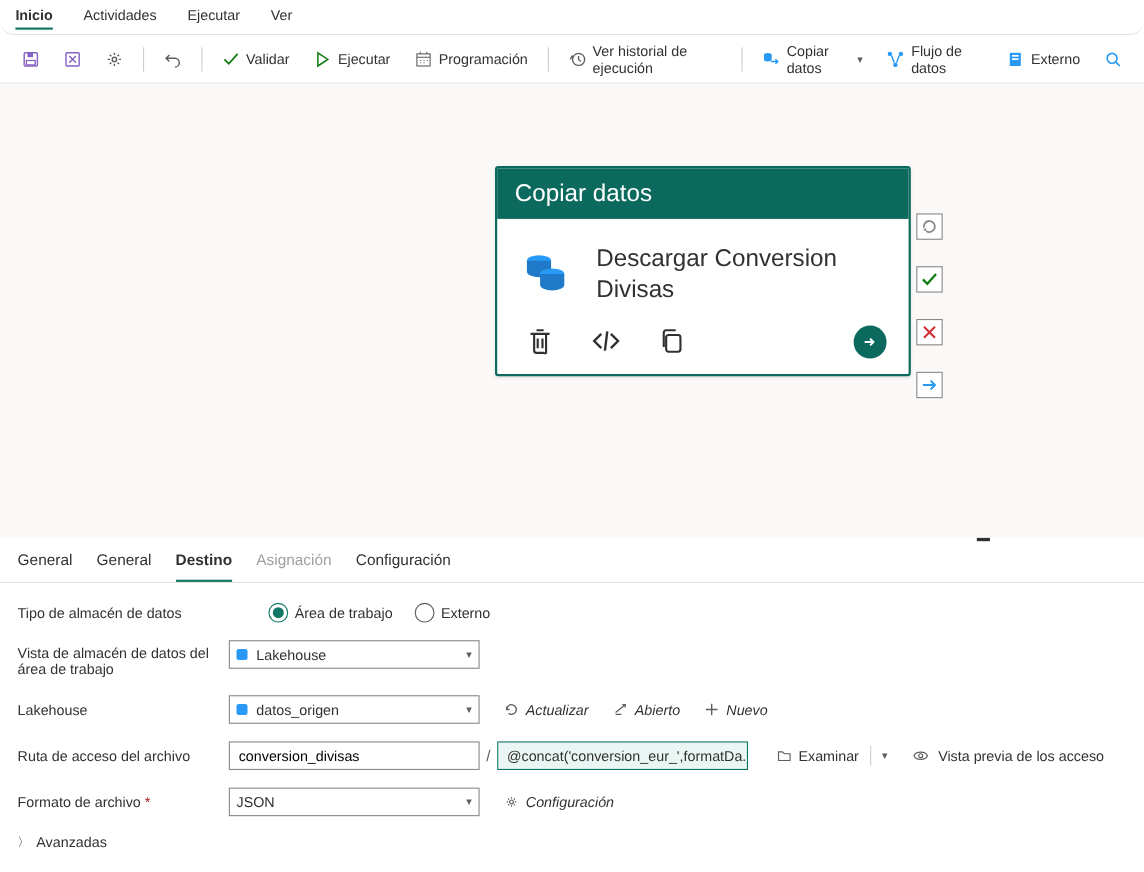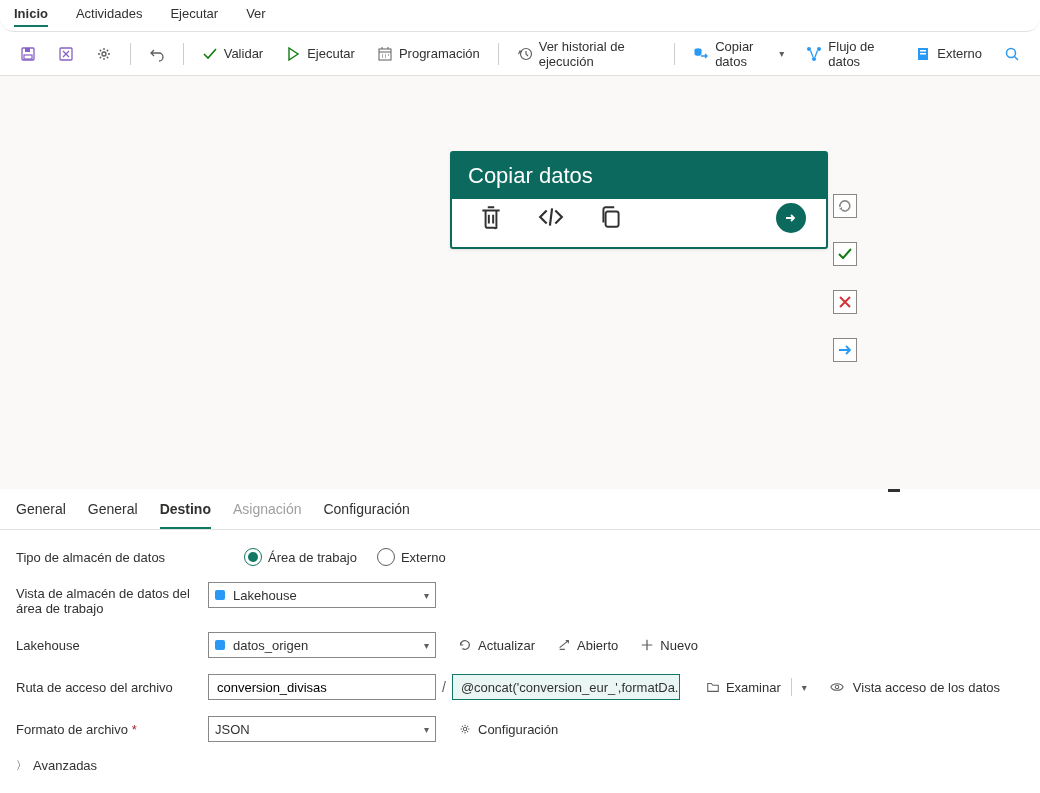--- a/index.html
+++ b/index.html
@@ -168,21 +168,21 @@
 
 .combo {
   display: flex; align-items: center; border: 1px solid #8a8886;
   height: 26px; padding: 0 6px; width: 228px; cursor: pointer; background: #fff;
   justify-content: space-between;
 }
 .combo-left { display:flex; align-items:center; gap:8px; font-size:13px;}
 .combo .sq { width:10px; height:10px; background:#2899f5; border-radius:2px; }
 .combo-chev { font-size: 10px; color: #605e5c; }
 
-.link-btn { display:flex; align-items:center; gap:6px; margin-left:22px; font-size:13px; cursor:pointer; color:#323130;}
+.link-btn { display:flex; align-items:center; gap:6px; margin-left:22px; font-size:13px; cursor:pointer; color:#323130;font-style:italic;}
 .link-btn svg { width:14px; height:14px; }
 
 .text-input {
   border: 1px solid #8a8886; height: 26px; padding: 0 8px; font-size: 13px;
   width: 228px; background: #fff;
 }
 .path-sep { margin: 0 6px; font-size: 14px; color: #605e5c;}
 .expr-input {
   border: 1px solid #117865; background: #eaf6f3; height: 26px;
   padding: 0 8px; font-size: 13px; width: 228px; color: #323130;
@@ -318,20 +318,31 @@
           <circle cx="7" cy="7" r="4.5" fill="none" stroke="#2899f5" stroke-width="1.5"></circle>
           <path d="M10.5 10.5 L14 14" stroke="#2899f5" stroke-width="1.5"></path>
         </svg>
     </span>
   </div>
 </div>
 
 <div class="canvas">
   <div class="activity-card">
     <div class="activity-header">Copiar datos</div>
+    <div class="activity-body">
+      <span class="activity-icon">
+        <svg viewBox="0 0 48 48">
+            <ellipse cx="18" cy="14" rx="11" ry="5" fill="#2899f5"></ellipse>
+            <path d="M7 14 V24 A11 5 0 0 0 29 24 V14" fill="#1f7bc9"></path>
+            <ellipse cx="30" cy="26" rx="11" ry="5" fill="#2899f5"></ellipse>
+            <path d="M19 26 V36 A11 5 0 0 0 41 36 V26" fill="#1f7bc9"></path>
+          </svg>
+      </span>
+      <div class="activity-title">Descargar Conversion Divisas</div>
+    </div>
     <div class="activity-footer">
       <div class="activity-footer-left">
         <span class="act-ico">
           <svg viewBox="0 0 24 24" fill="none" stroke-width="1.8">
               <path d="M4 6 H20 M9 3 H15 M7 6 V20 A2 2 0 0 0 9 22 H15 A2 2 0 0 0 17 22 V6 M10 10 V18 M14 10 V18" stroke="#323130"></path>
             </svg>
         </span>
         <span class="act-ico">
           <svg viewBox="0 0 24 24" fill="none" stroke-width="2">
               <path d="M8 6 L2 12 L8 18 M16 6 L22 12 L16 18 M13 4 L11 20" stroke="#323130"></path>
@@ -458,21 +469,21 @@
         <span>Examinar</span>
       </div>
       <span class="browse-sep"></span>
       <span class="combo-chev" style="cursor:pointer;padding:0 4px;">▾</span>
     </div>
     <div class="preview-btn">
       <svg viewBox="0 0 16 16" width="16" height="14">
           <path d="M1 8 C3 3 13 3 15 8 C13 13 3 13 1 8 Z" fill="none" stroke="#605e5c" stroke-width="1.2"></path>
           <circle cx="8" cy="8" r="2" fill="none" stroke="#605e5c" stroke-width="1.2"></circle>
         </svg>
-      <span>Vista acceso de los datos</span>
+      <span>Vista previa de los acceso</span>
     </div>
   </div>
 
   <div class="form-row">
     <div class="form-label">
       <span>Formato de archivo</span> <span class="req">*</span>
     </div>
     <div class="combo">
       <span class="combo-left">
           <span>JSON</span>

